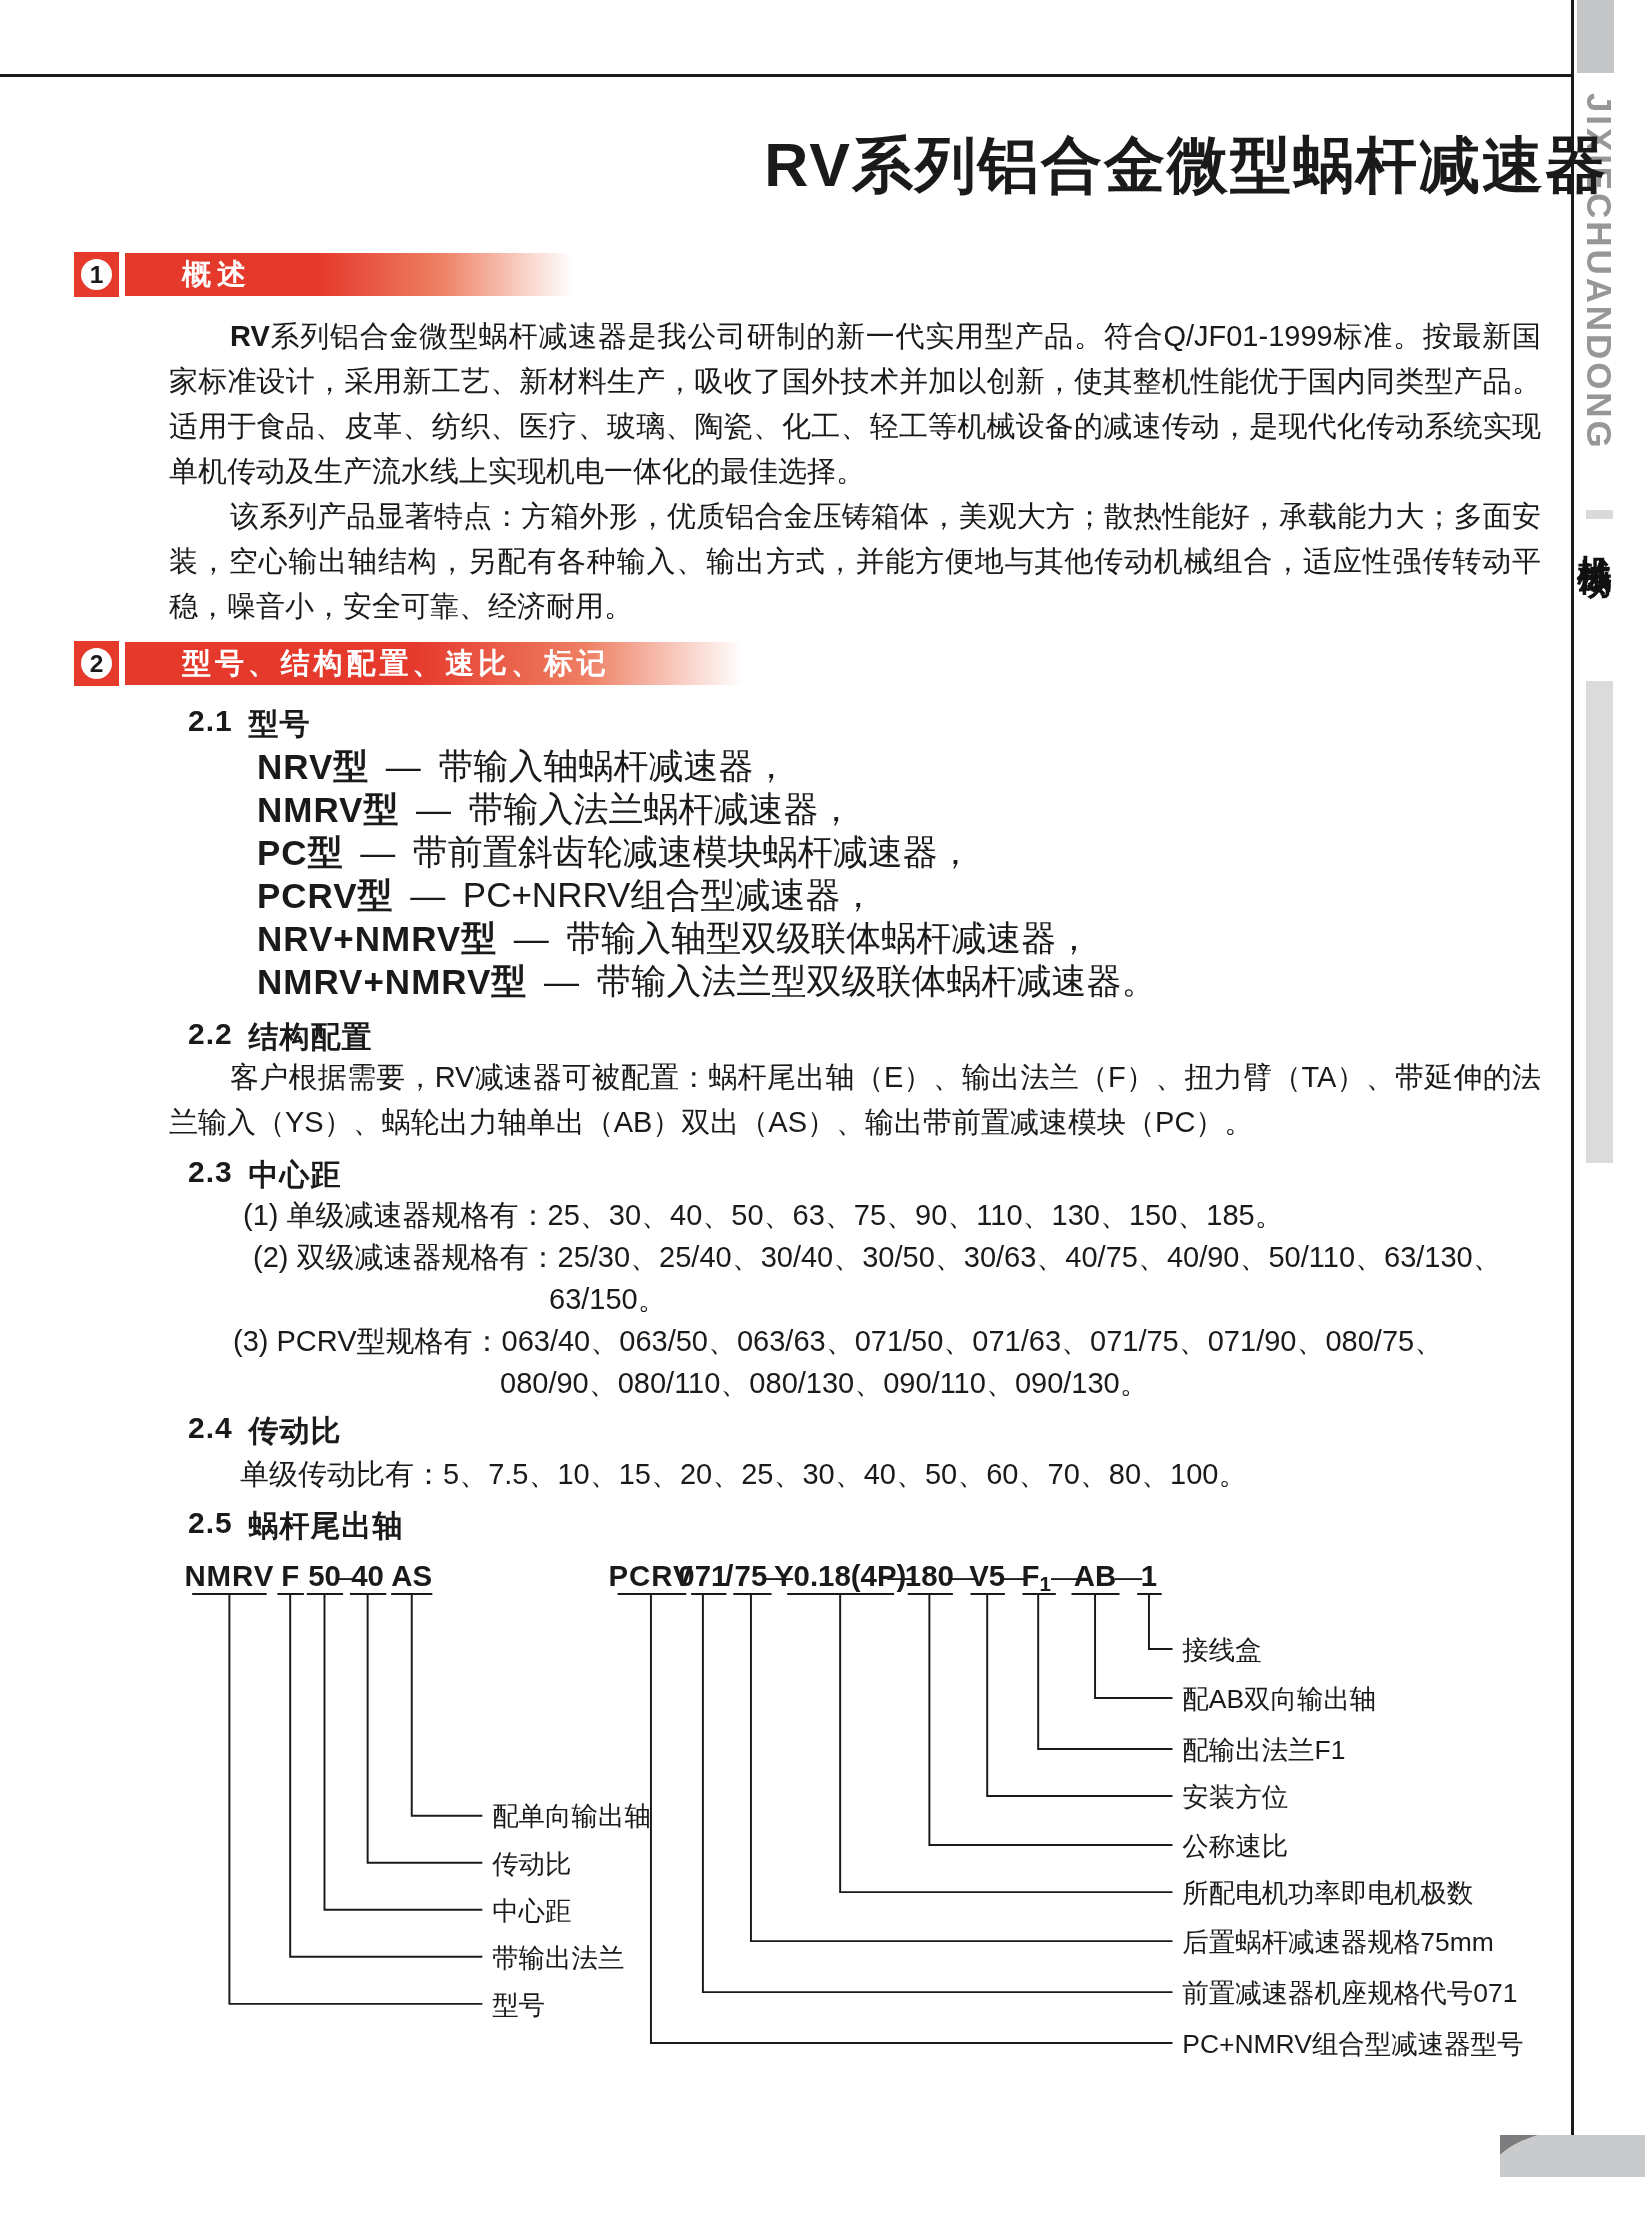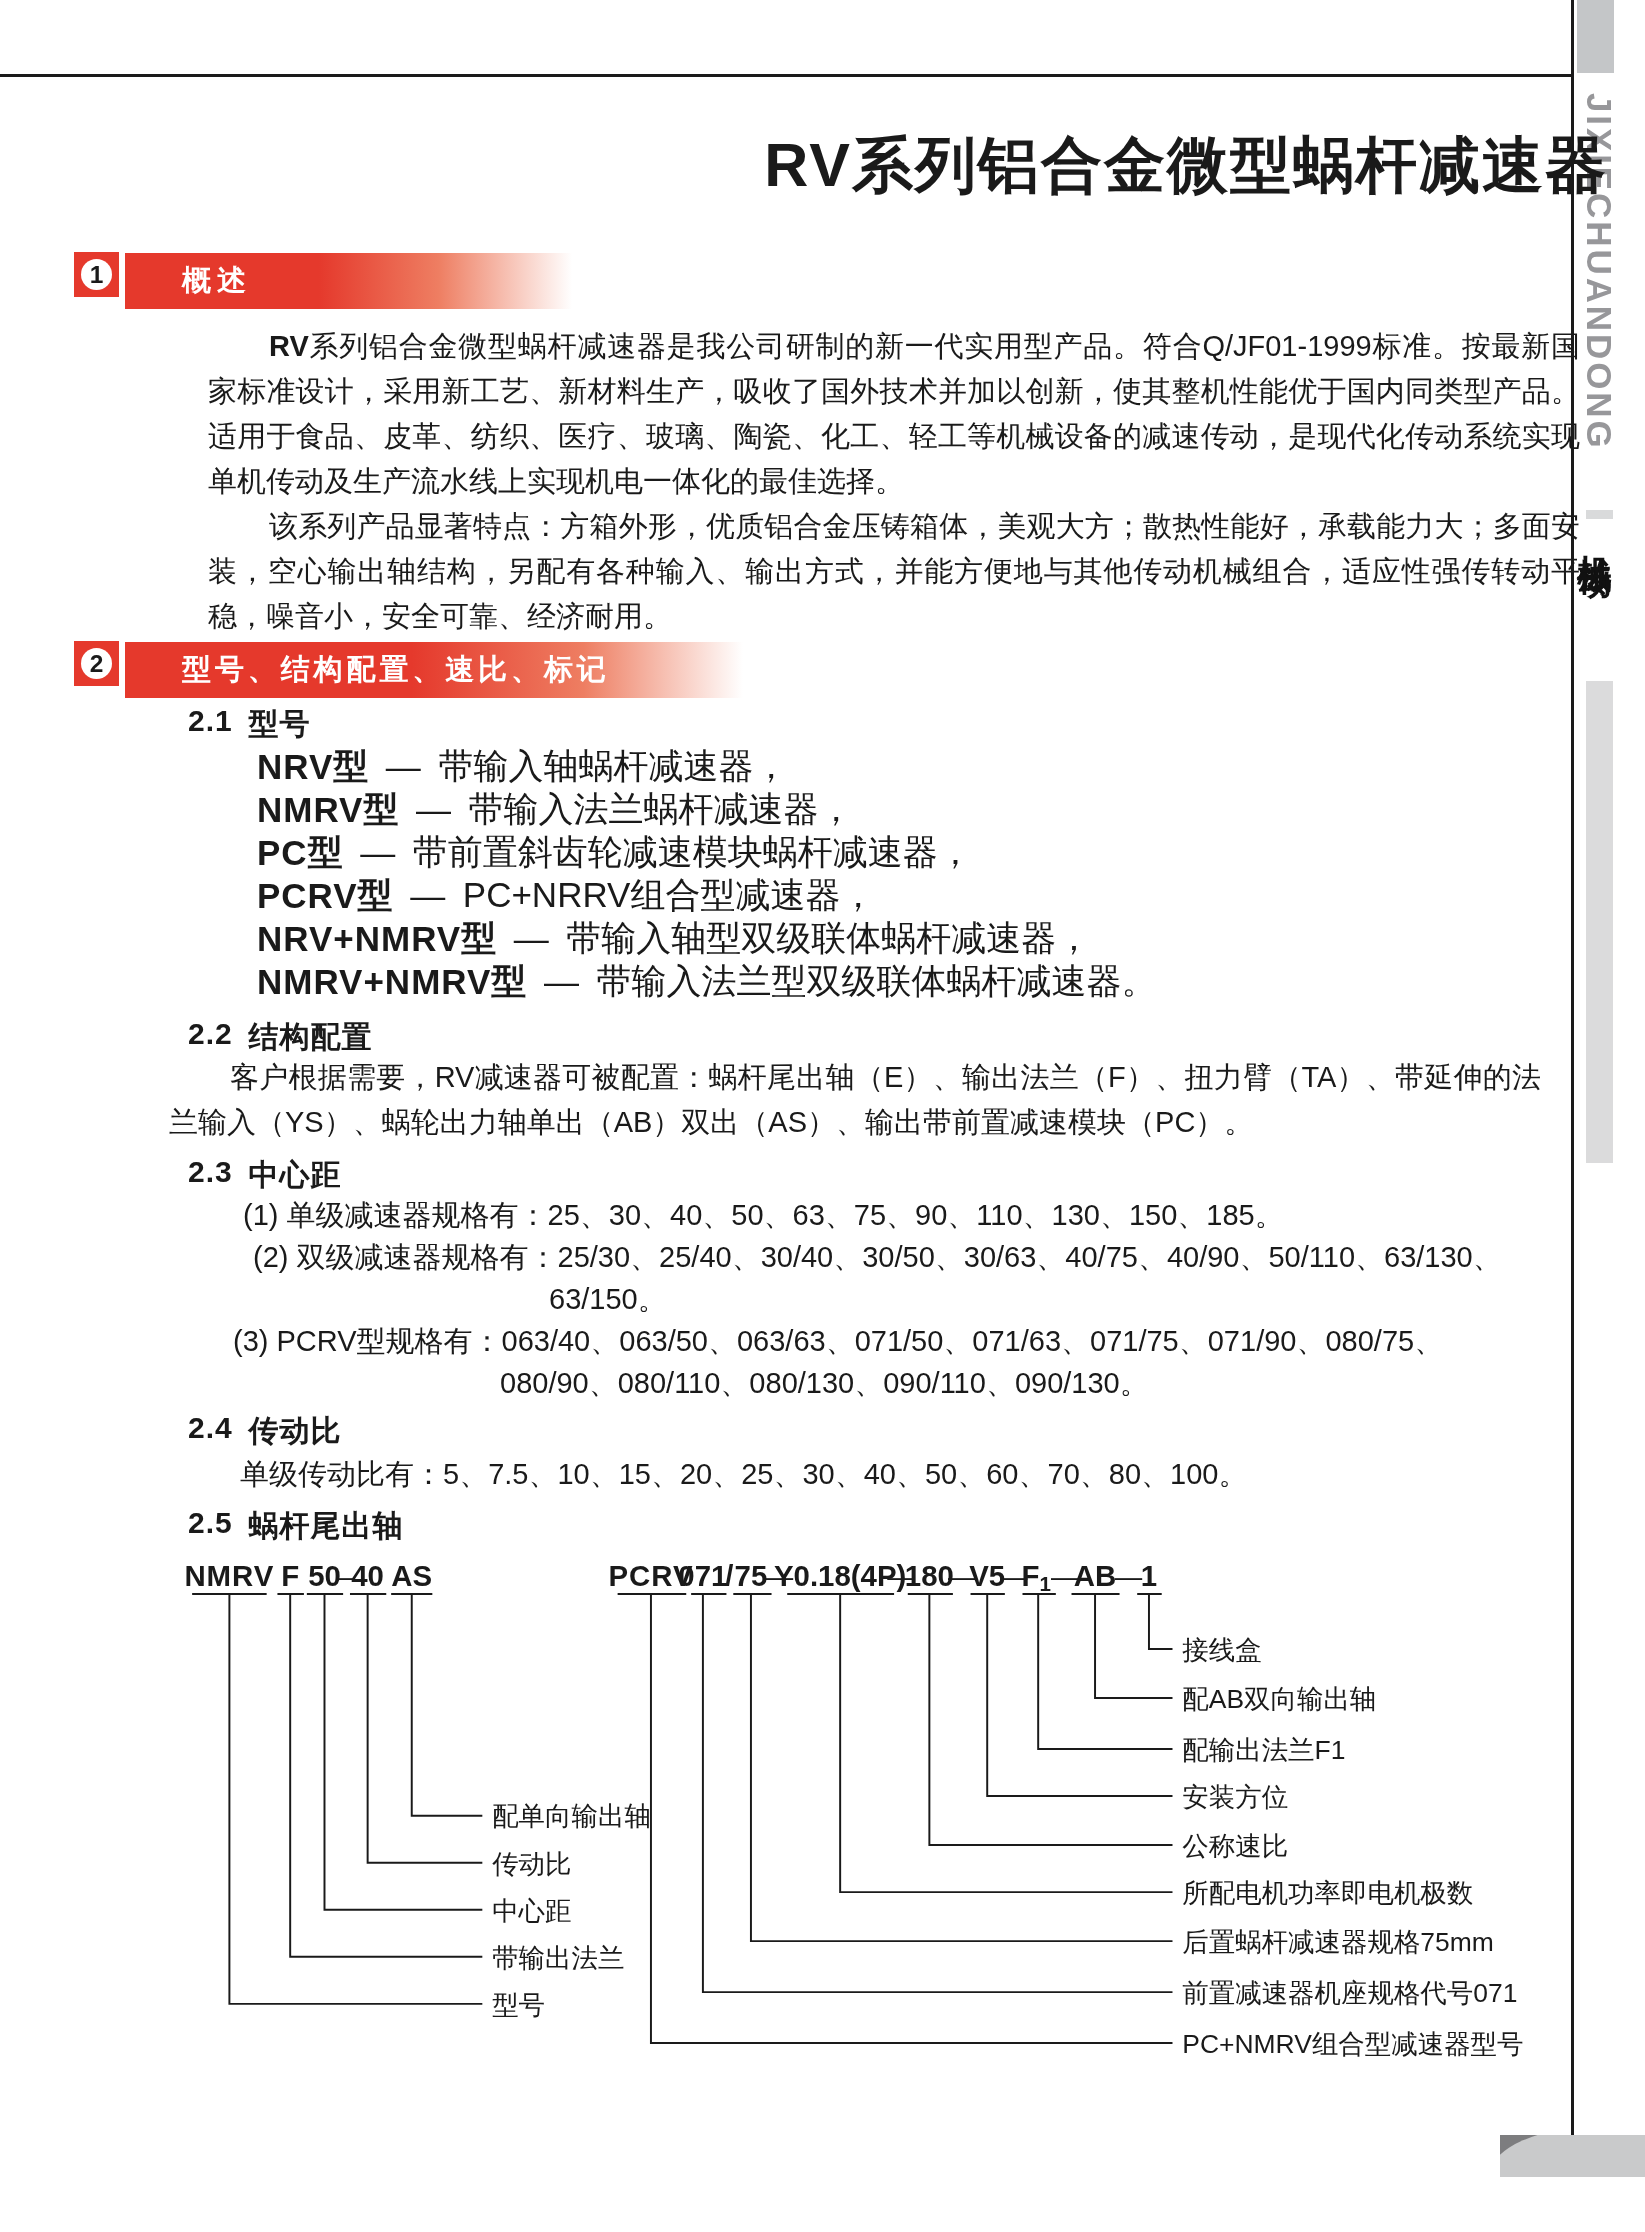--- a/index.html
+++ b/index.html
@@ -35,21 +35,21 @@
   .footer-ellipse { position:absolute; right:-69px; bottom:-47px; width:225px; height:98px; border-radius:50%; background:#c9cacb; }
 
   
   .doc-title { left:59px; top:125px; width:1549px; text-align:right;
     font-size:61px; font-weight:bold; letter-spacing:2px; }
 
   
   .band-num { width:45px; height:45px; background:#e5392c; display:flex; align-items:center; justify-content:center; }
   .band-num .disc { width:31px; height:31px; background:#ffffff; border-radius:50%;
     display:flex; align-items:center; justify-content:center; font-size:24.5px; font-weight:bold; color:#1a1a1a; }
-  .band-strip { height:56px; display:flex; align-items:center; padding-left:57px;
+  .band-strip { height:43px; display:flex; align-items:center; padding-left:57px;
     color:#ffffff; font-size:29px; font-weight:bold; letter-spacing:5.9px; }
   .strip1 { background:linear-gradient(90deg,#e5392c 0%,#e5392c 42%,#ee7e62 68%,rgba(255,255,255,0) 97%); }
   .strip2 { background:linear-gradient(90deg,#e5392c 0%,#e5392c 45%,#ee7e62 72%,rgba(255,255,255,0) 97%); }
 
   
   .body-block { left:169px; width:1372px; font-size:29px; line-height:45px; text-align:justify; }
   .body-block p { text-indent:61px; }
   .body-block b { font-weight:bold; }
 
   .subhead { font-size:30px; font-weight:bold; display:flex; gap:15.7px; letter-spacing:1px; }
@@ -86,21 +86,21 @@
 
   <h1 class="abs doc-title">RV系列铝合金微型蜗杆减速器</h1>
 
   <div class="abs band-num" style="left:74px; top:252px;">
     <span class="disc">1</span>
   </div>
   <div class="abs band-strip strip1" style="left:125px; top:253px; width:461px;">
     <span>概述</span>
   </div>
 
-  <div class="abs body-block" style="top:324px;margin-left:39px;">
+  <div class="abs body-block" style="top:314px;">
     <p><b>RV</b><span>系列铝合金微型蜗杆减速器是我公司研制的新一代实用型产品。符合Q/JF01-1999标准。按最新国家标准设计，采用新工艺、新材料生产，吸收了国外技术并加以创新，使其整机性能优于国内同类型产品。适用于食品、皮革、纺织、医疗、玻璃、陶瓷、化工、轻工等机械设备的减速传动，是现代化传动系统实现单机传动及生产流水线上实现机电一体化的最佳选择。</span></p>
     <p>该系列产品显著特点：方箱外形，优质铝合金压铸箱体，美观大方；散热性能好，承载能力大；多面安装，空心输出轴结构，另配有各种输入、输出方式，并能方便地与其他传动机械组合，适应性强传转动平稳，噪音小，安全可靠、经济耐用。</p>
   </div>
 
   <div class="abs band-num" style="left:74px; top:641px;">
     <span class="disc">2</span>
   </div>
   <div class="abs band-strip strip2" style="left:125px; top:642px; width:637px; letter-spacing:3.9px;">
     <span>型号、结构配置、速比、标记</span>
   </div>

